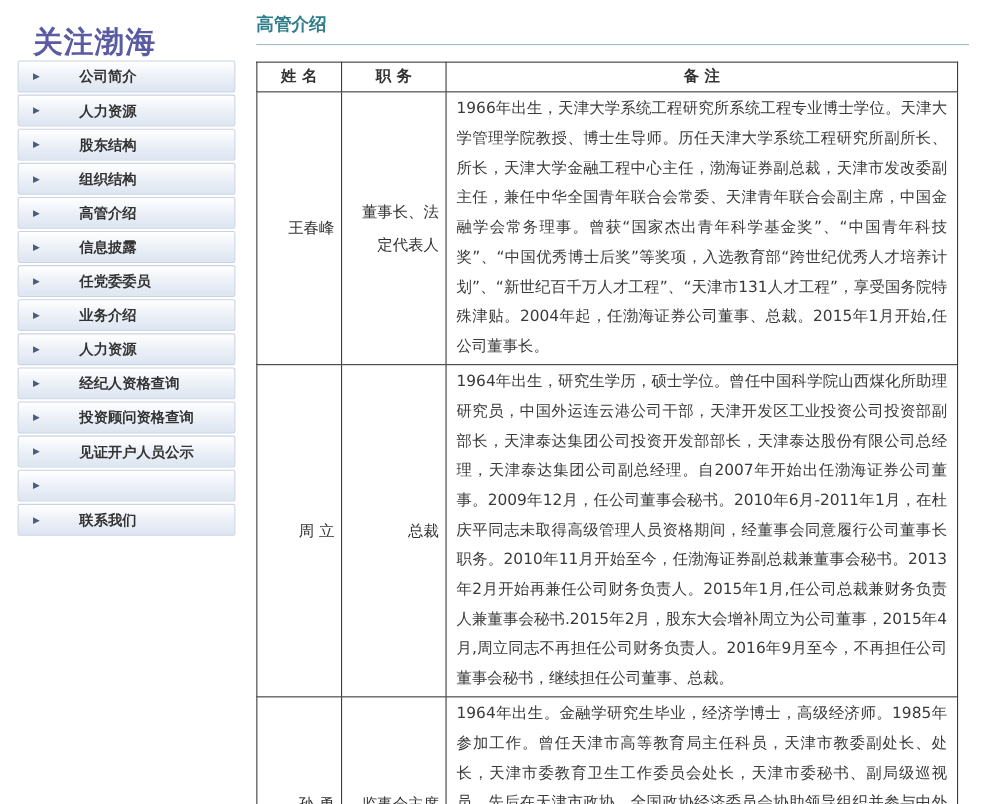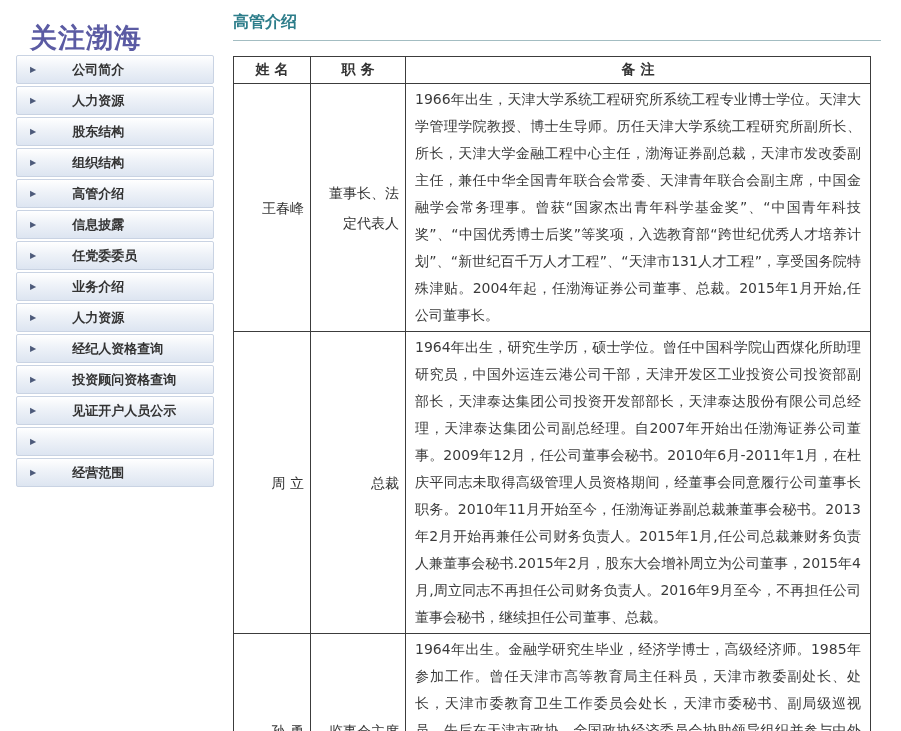--- a/index.html
+++ b/index.html
@@ -127,21 +127,21 @@
   </div>
   <div class="sidebar-item">
     <span class="arrow">▶</span>
     <span class="label">见证开户人员公示</span>
   </div>
   <div class="sidebar-item">
     <span class="arrow">▶</span>
   </div>
   <div class="sidebar-item">
     <span class="arrow">▶</span>
-    <span class="label">经营范围</span>
+    <span class="label">联系我们</span>
   </div>
 </div>
 
 <div class="main">
   <div class="page-title">高管介绍</div>
 
   <table class="exec-table">
     <colgroup>
       <col class="c-name">
         <col class="c-pos">

